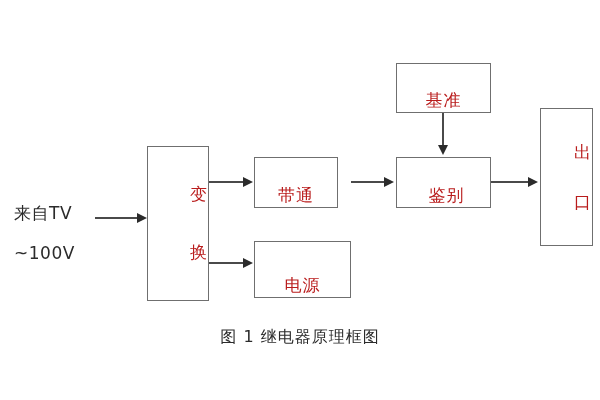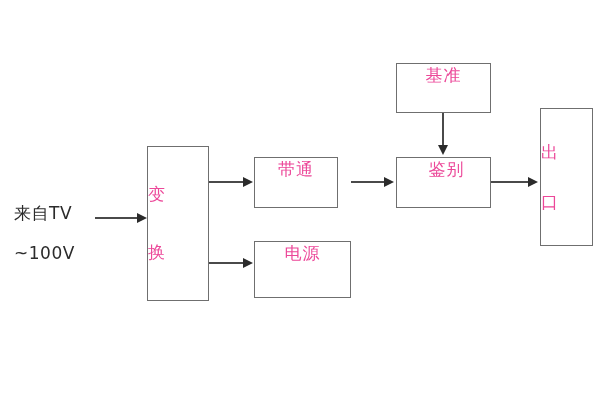--- a/index.html
+++ b/index.html
@@ -18,23 +18,23 @@
     position: relative;
     width: 600px;
     height: 400px;
   }
   .box {
     position: absolute;
     box-sizing: border-box;
     border: 1.5px solid #6f6f6f;
     background: #ffffff;
     display: flex;
-    align-items: flex-start;
+    align-items: flex-end;
     justify-content: center;
-    color: #ec4899;
+    color: #b91c1c;
     font-size: 17px;
     letter-spacing: 1px;
   }
   .box.vertical {
     flex-direction: column;
     justify-content: space-around;
     padding: 18px 0;
   }
   .box.vertical .ch {
     display: block;
@@ -145,14 +145,15 @@
   </div>
 
   <div class="line h" style="left:491px; top:181px; width:40px;"></div>
   <div class="arrow-head right" style="left:528px; top:177px;"></div>
 
   <div class="box vertical" id="box-output">
     <span class="ch">出</span>
     <span class="ch">口</span>
   </div>
 
+  <div id="caption">图 1  继电器原理框图</div>
 
 </div>
 
 </body></html>

